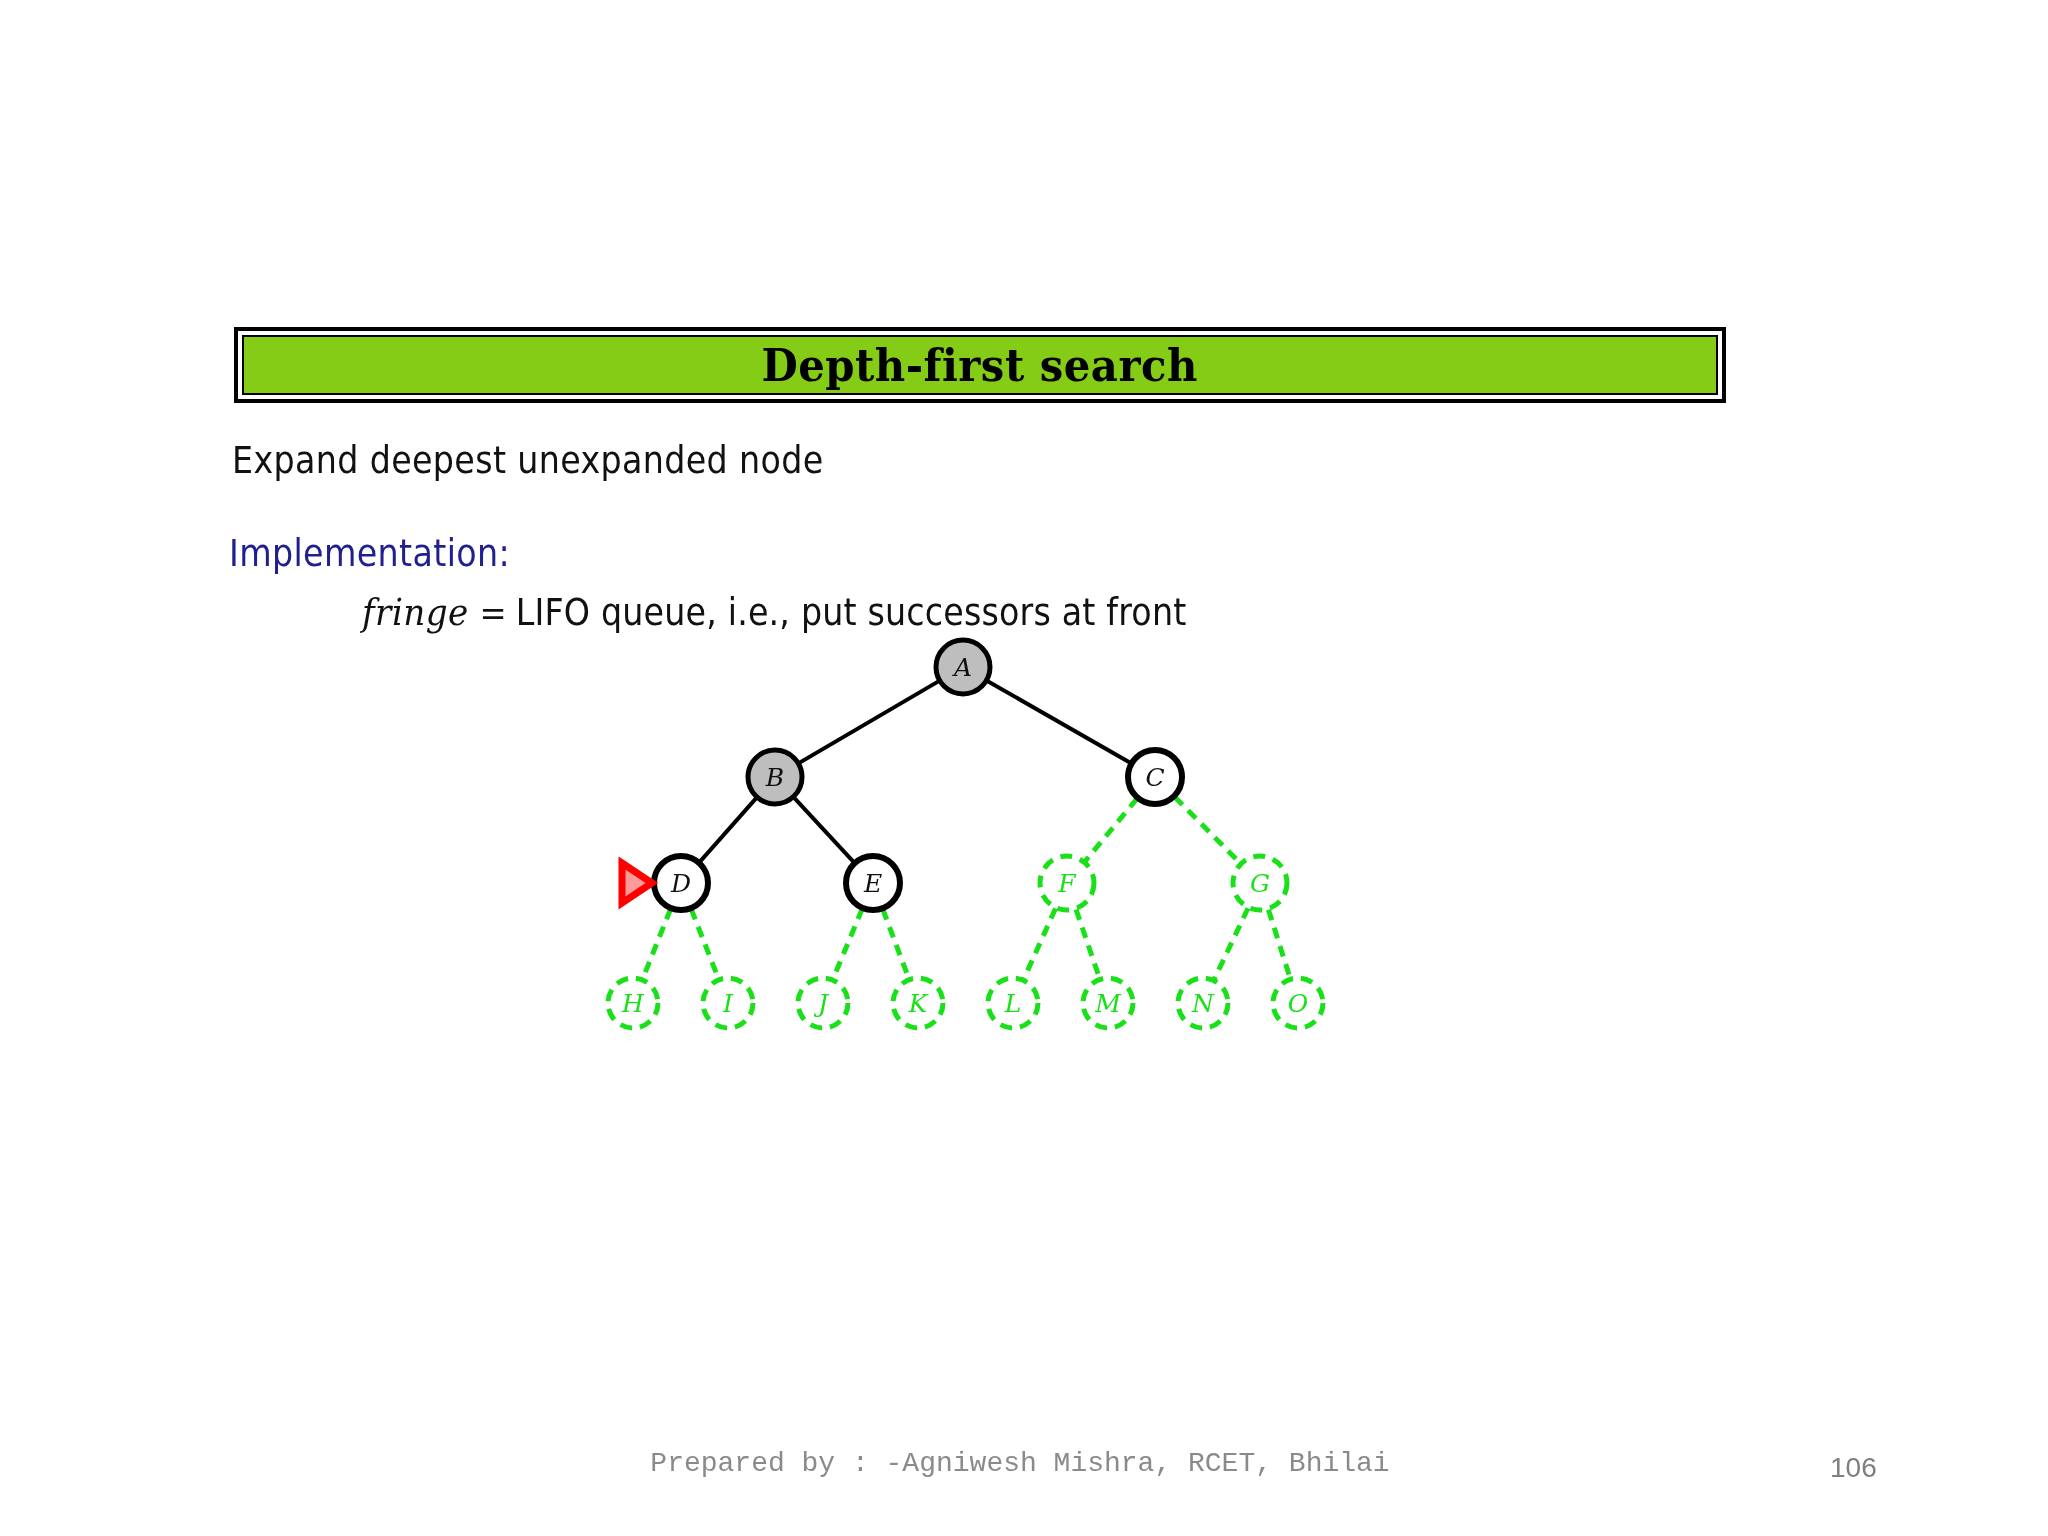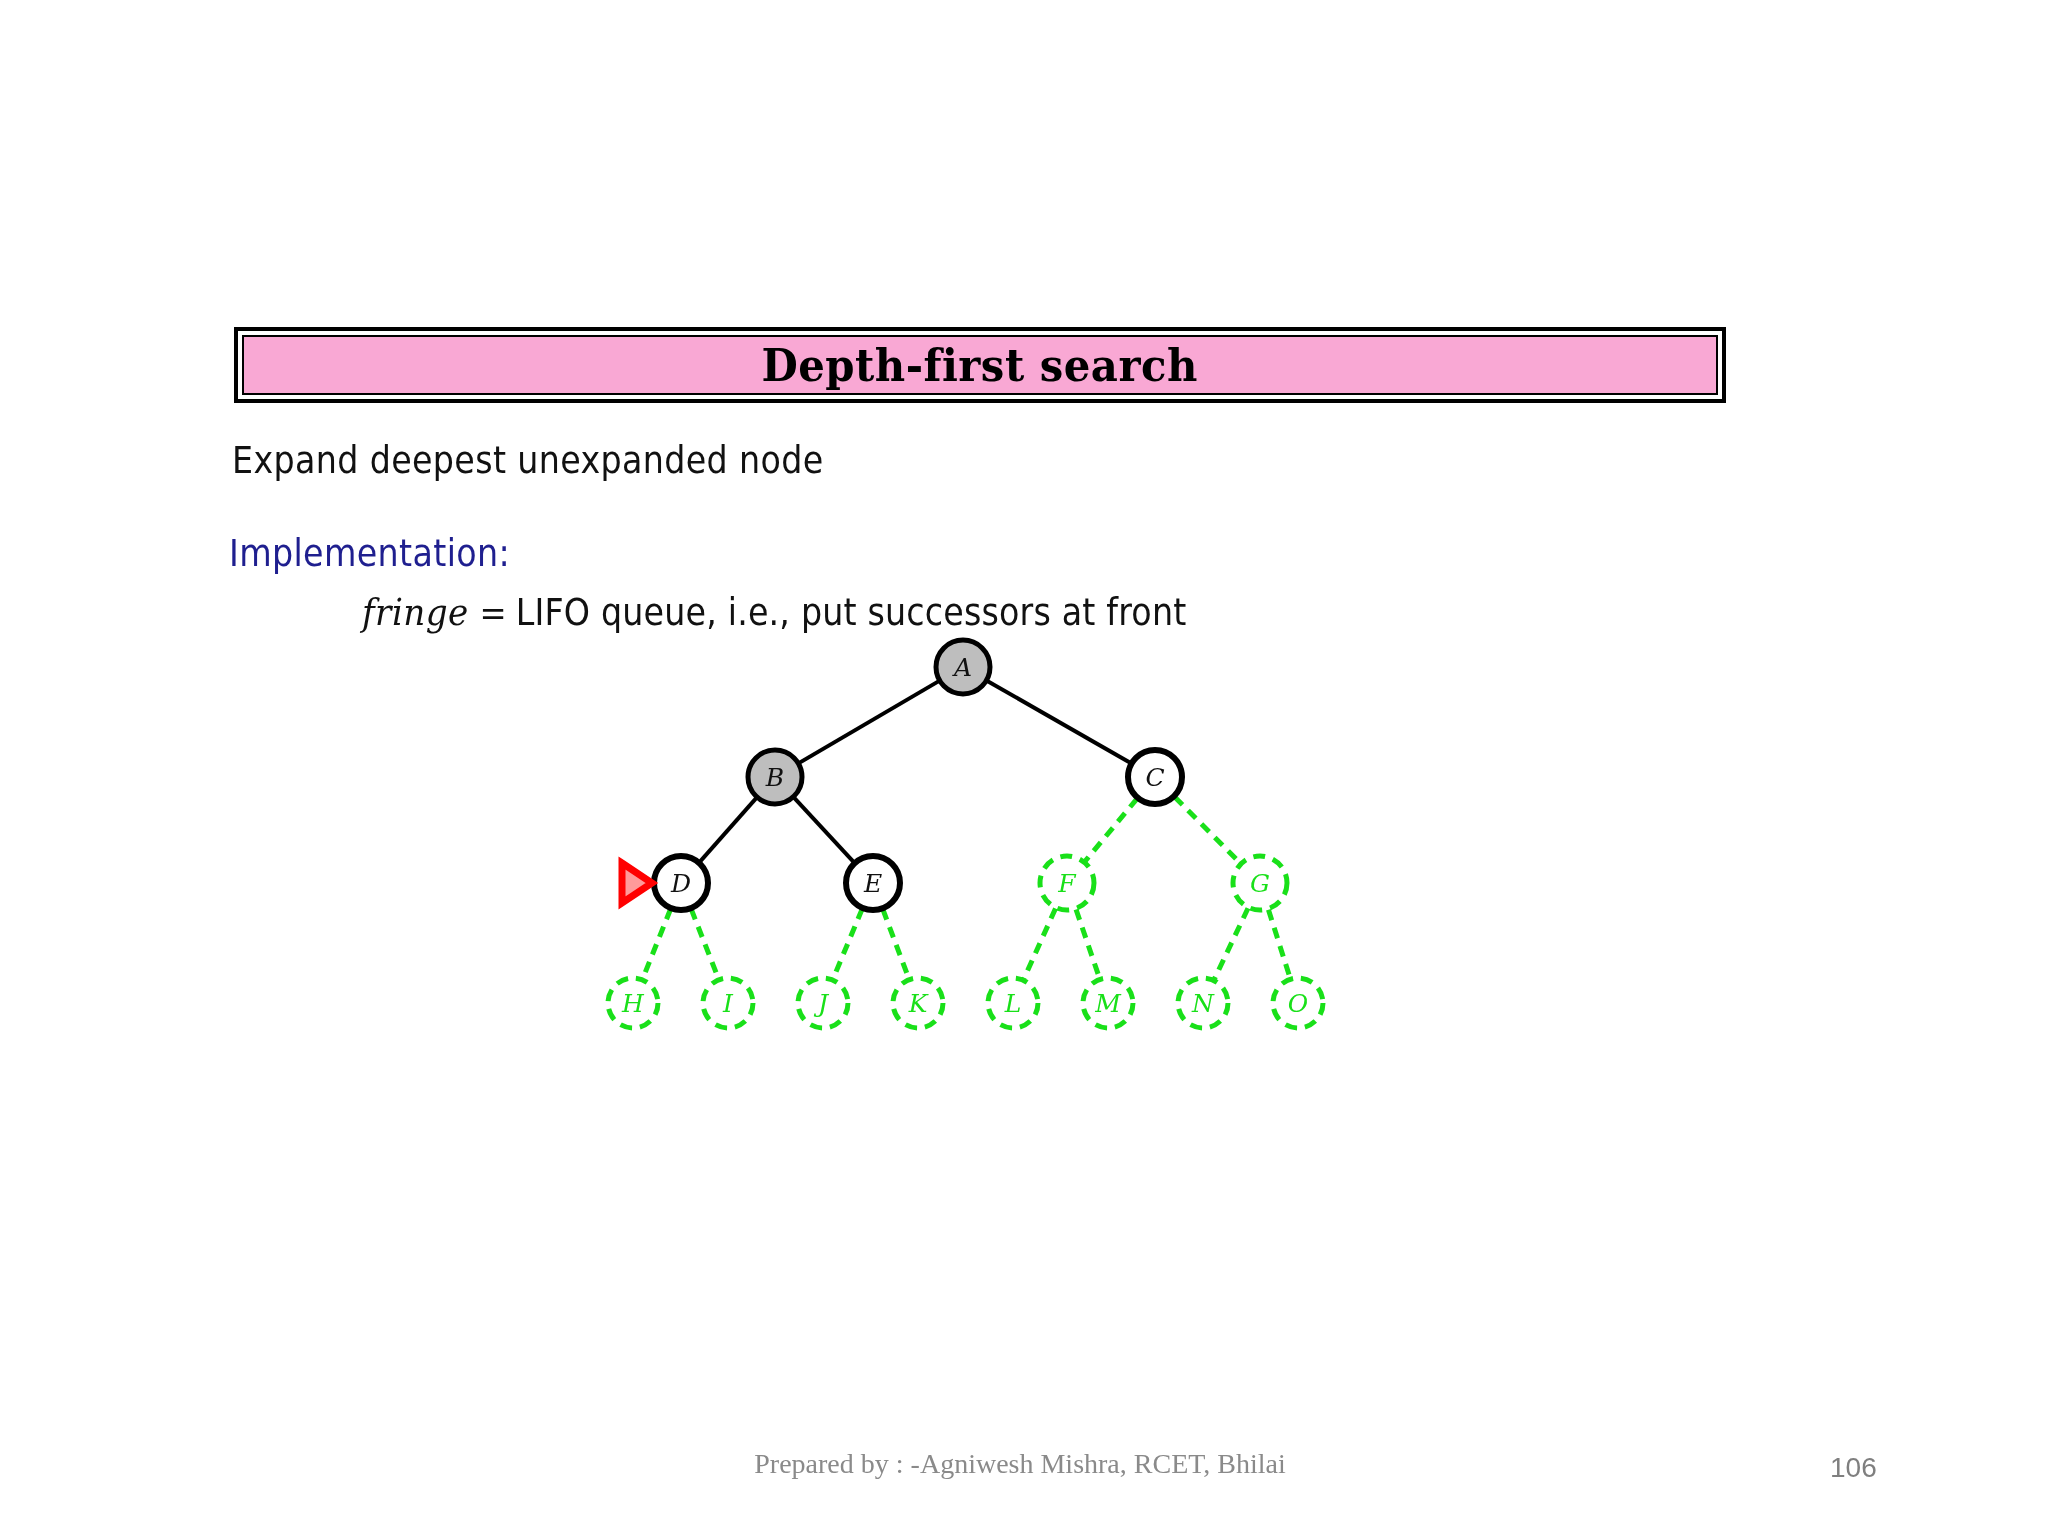--- a/index.html
+++ b/index.html
@@ -30,21 +30,21 @@
     width: 1492px;
     height: 76px;
     border: 4px solid #000000;
     background: #ffffff;
     box-sizing: border-box;
   }
   #title-inner {
     position: absolute;
     inset: 4px;
     border: 2px solid #000000;
-    background: #f9a8d4;
+    background: #84cc16;
     box-sizing: border-box;
     display: flex;
     align-items: center;
     justify-content: center;
   }
   #title-text {
     font-family: "DejaVu Serif", "Liberation Serif", serif;
     font-weight: bold;
     font-size: 45px;
     letter-spacing: 0.5px;
@@ -128,21 +128,21 @@
   .node-label-dark { fill: #111111; }
   .node-label-green { fill: #19e019; }
 
   
   #footer-credit {
     position: absolute;
     left: 630px;
     top: 1445px;
     width: 780px;
     text-align: center;
-    font-family: Liberation Serif, serif;
+    font-family: Liberation Mono, monospace;
     font-size: 28px;
     line-height: 1.35;
     color: #8a8a8a;
   }
   #page-number {
     position: absolute;
     left: 1830px;
     top: 1452px;
     font-family: Liberation Sans, sans-serif;
     font-size: 28px;

